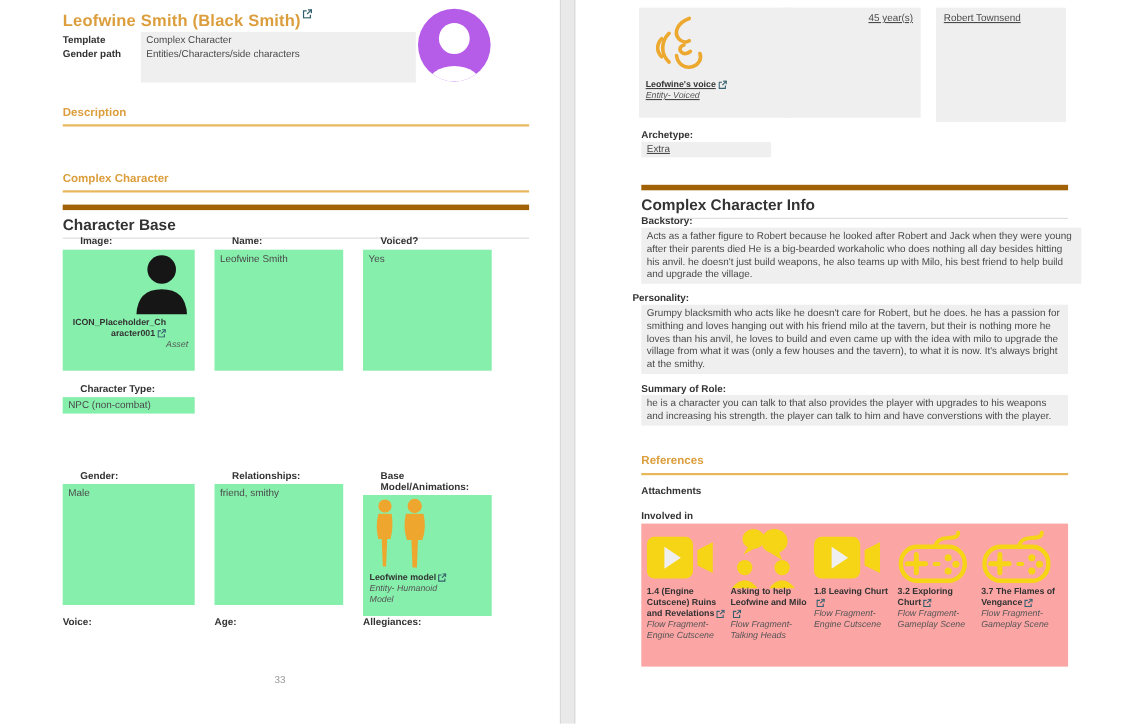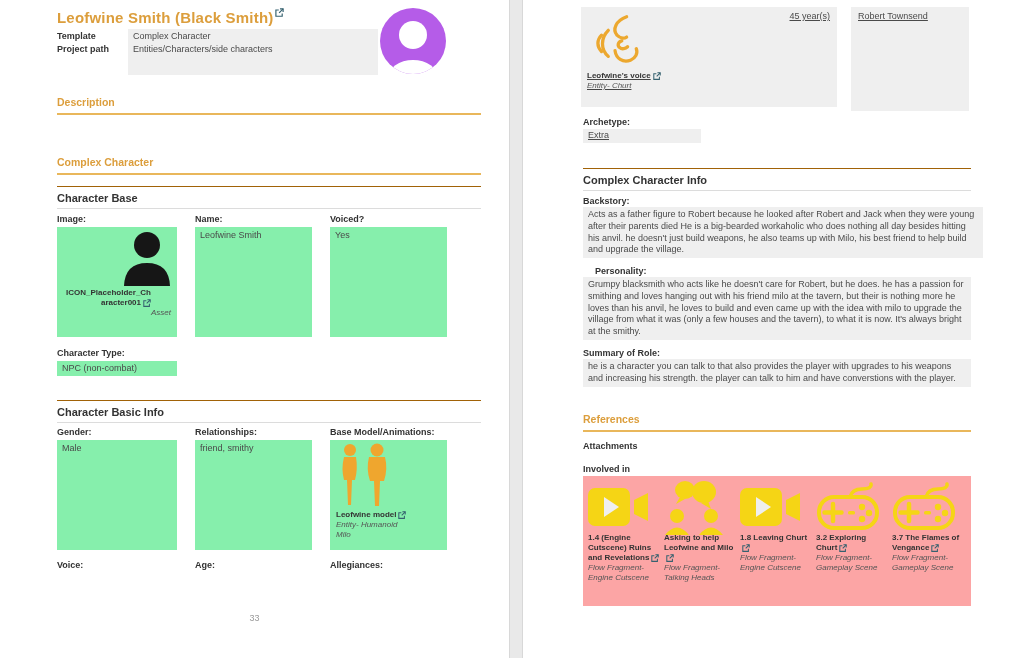--- a/index.html
+++ b/index.html
@@ -20,24 +20,24 @@
   .ext { width:9px; height:9px; display:inline-block; vertical-align:super; margin-left:2px; }
   .ext-sm { width:8px; height:8px; display:inline-block; vertical-align:middle; margin-left:2px; }
 
   .gray-box { background:#efefef;text-decoration:underline; }
 
   .lbl { font-size:9px; font-weight:bold; color:#333; }
   .val { font-size:9px; color:#4a4a4a; }
 
   .h-orange { font-size:10.5px; font-weight:bold; color:#dc9e3c;
     border-bottom:2px solid #e9b75b; padding-bottom:5px; }
-  .h-sub { font-size:11px; font-weight:bold; color:#333;
-    border-top:1px solid #a16207; border-bottom:1px solid #dcdcdc; padding:5px 0 4px 0; }
-
-  .field .flabel { font-size:9px; font-weight:bold; color:#333; margin-bottom:3px; }
+  .h-sub { font-size:14px; font-weight:bold; color:#333;
+    border-top:5px solid #a16207; border-bottom:1px solid #dcdcdc; padding:5px 0 4px 0; }
+
+  .field .flabel { font-size:9px; font-weight:bold; color:#333; margin-bottom:3px;margin-left:16px; }
   .field .fbox { background:#86efac; font-size:9px; color:#4a4a4a; padding:3px 5px; }
 
   .cap-bold { font-size:8px; font-weight:bold; color:#333; line-height:10px; }
   .cap-italic { font-size:8px; font-style:italic; color:#555; line-height:10px; }
 
   .para-box { background:#efefef; font-size:9px; color:#4a4a4a;
     line-height:11.8px; padding:2px 5px; }
 
   .pageno { font-size:9px; color:#9a9a9a; text-align:center; width:100%; }
 
@@ -109,21 +109,21 @@
 
   <div class="abs" style="left:57px; top:8px;">
     <span class="doc-title">Leofwine Smith (Black Smith)</span><svg class="ext" viewBox="0 0 10 10">
         <use href="#ext-link"></use>
       </svg>
   </div>
 
   <div class="abs gray-box" style="left:128px; top:29px; width:250px; height:46px;"></div>
   <div class="abs lbl" style="left:57px; top:31px;">Template</div>
   <div class="abs val" style="left:133px; top:31px;">Complex Character</div>
-  <div class="abs lbl" style="left:57px; top:44px;">Project path</div>
+  <div class="abs lbl" style="left:57px; top:44px;">Gender path</div>
   <div class="abs val" style="left:133px; top:44px;">Entities/Characters/side characters</div>
 
   <div class="abs avatar" style="left:380px; top:8px;">
     <svg width="66" height="66" viewBox="0 0 66 66">
       <circle cx="33" cy="27" r="14" fill="#ffffff"></circle>
       <ellipse cx="33" cy="70" rx="25" ry="18" fill="#ffffff"></ellipse>
     </svg>
   </div>
 
   <div class="abs h-orange" style="left:57px; top:96px; width:424px;">Description</div>
@@ -153,42 +153,41 @@
   <div class="abs field" style="left:330px; top:214px; width:117px;">
     <div class="flabel">Voiced?</div>
     <div class="fbox" style="height:110px;">Yes</div>
   </div>
 
   <div class="abs field" style="left:57px; top:348px; width:120px;">
     <div class="flabel">Character Type:</div>
     <div class="fbox" style="height:15px; padding:2px 5px;">NPC (non-combat)</div>
   </div>
 
-  <div class="abs h-sub" style="left:57px; top:400px; width:424px;">Character Basic Info</div>
 
   <div class="abs field" style="left:57px; top:427px; width:120px;">
     <div class="flabel">Gender:</div>
     <div class="fbox" style="height:110px;">Male</div>
   </div>
 
   <div class="abs field" style="left:195px; top:427px; width:117px;">
     <div class="flabel">Relationships:</div>
     <div class="fbox" style="height:110px;">friend, smithy</div>
   </div>
 
   <div class="abs field" style="left:330px; top:427px; width:117px;">
     <div class="flabel">Base Model/Animations:</div>
     <div class="fbox" style="height:110px; padding:2px 6px;">
       <svg width="56" height="66" viewBox="0 0 56 66">
           <use href="#g-humanoids"></use>
         </svg>
       <div class="cap-bold"><span>Leofwine model</span><svg class="ext-sm" viewBox="0 0 10 10">
             <use href="#ext-link"></use>
           </svg></div>
-      <div class="cap-italic" style="width:70px;">Entity- Humanoid Milo</div>
+      <div class="cap-italic" style="width:70px;">Entity- Humanoid Model</div>
     </div>
   </div>
 
   <div class="abs lbl" style="left:57px; top:560px;">Voice:</div>
   <div class="abs lbl" style="left:195px; top:560px;">Age:</div>
   <div class="abs lbl" style="left:330px; top:560px;">Allegiances:</div>
 
   <div class="abs pageno" style="top:613px;">33</div>
 </div>
 
@@ -196,36 +195,36 @@
 
 <div class="page" id="page-right">
 
   <div class="abs gray-box" style="left:58px; top:7px; width:139px; height:100px; padding:4px 6px;">
     <svg width="58" height="56" viewBox="0 0 60 58">
         <use href="#g-voice"></use>
       </svg>
     <div class="cap-bold"><span>Leofwine's voice</span><svg class="ext-sm" viewBox="0 0 10 10">
           <use href="#ext-link"></use>
         </svg></div>
-    <div class="cap-italic">Entity- Churt</div>
+    <div class="cap-italic">Entity- Voiced</div>
   </div>
 
   <div class="abs gray-box val" style="left:189px; top:7px; width:125px; height:100px; padding:4px 7px; text-align:right;">45 year(s)</div>
 
   <div class="abs gray-box val" style="left:328px; top:7px; width:118px; height:104px; padding:4px 7px;">Robert Townsend</div>
 
   <div class="abs lbl" style="left:60px; top:117px;">Archetype:</div>
   <div class="abs gray-box val" style="left:60px; top:129px; width:118px; height:14px; padding:1px 5px;">Extra</div>
 
   <div class="abs h-sub" style="left:60px; top:168px; width:388px;">Complex Character Info</div>
 
   <div class="abs lbl" style="left:60px; top:196px;">Backstory:</div>
   <div class="abs para-box" style="left:60px; top:207px; width:400px;">Acts as a father figure to Robert because he looked after Robert and Jack when they were young after their parents died He is a big-bearded workaholic who does nothing all day besides hitting his anvil. he doesn't just build weapons, he also teams up with Milo, his best friend to help build and upgrade the village.</div>
 
-  <div class="abs lbl" style="left:72px; top:266px;">Personality:</div>
+  <div class="abs lbl" style="left:52px; top:266px;">Personality:</div>
   <div class="abs para-box" style="left:60px; top:277px; width:388px;">Grumpy blacksmith who acts like he doesn't care for Robert, but he does. he has a passion for smithing and loves hanging out with his friend milo at the tavern, but their is nothing more he loves than his anvil, he loves to build and even came up with the idea with milo to upgrade the village from what it was (only a few houses and the tavern), to what it is now. It's always bright at the smithy.</div>
 
   <div class="abs lbl" style="left:60px; top:348px;">Summary of Role:</div>
   <div class="abs para-box" style="left:60px; top:359px; width:388px;">he is a character you can talk to that also provides the player with upgrades to his weapons and increasing his strength. the player can talk to him and have converstions with the player.</div>
 
   <div class="abs h-orange" style="left:60px; top:413px; width:388px;">References</div>
 
   <div class="abs lbl" style="left:60px; top:441px;">Attachments</div>
   <div class="abs lbl" style="left:60px; top:464px;">Involved in</div>
 

